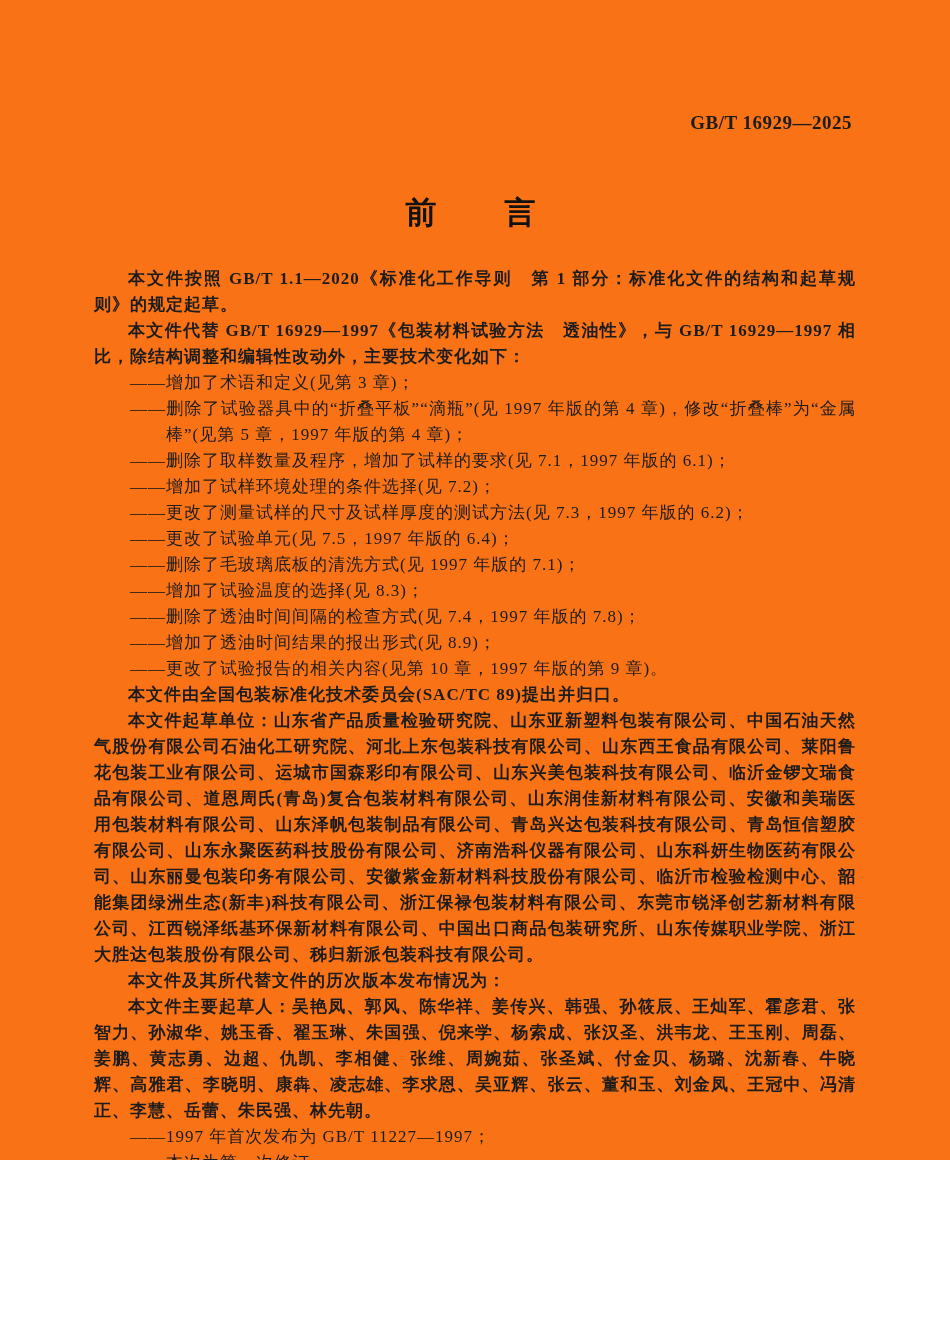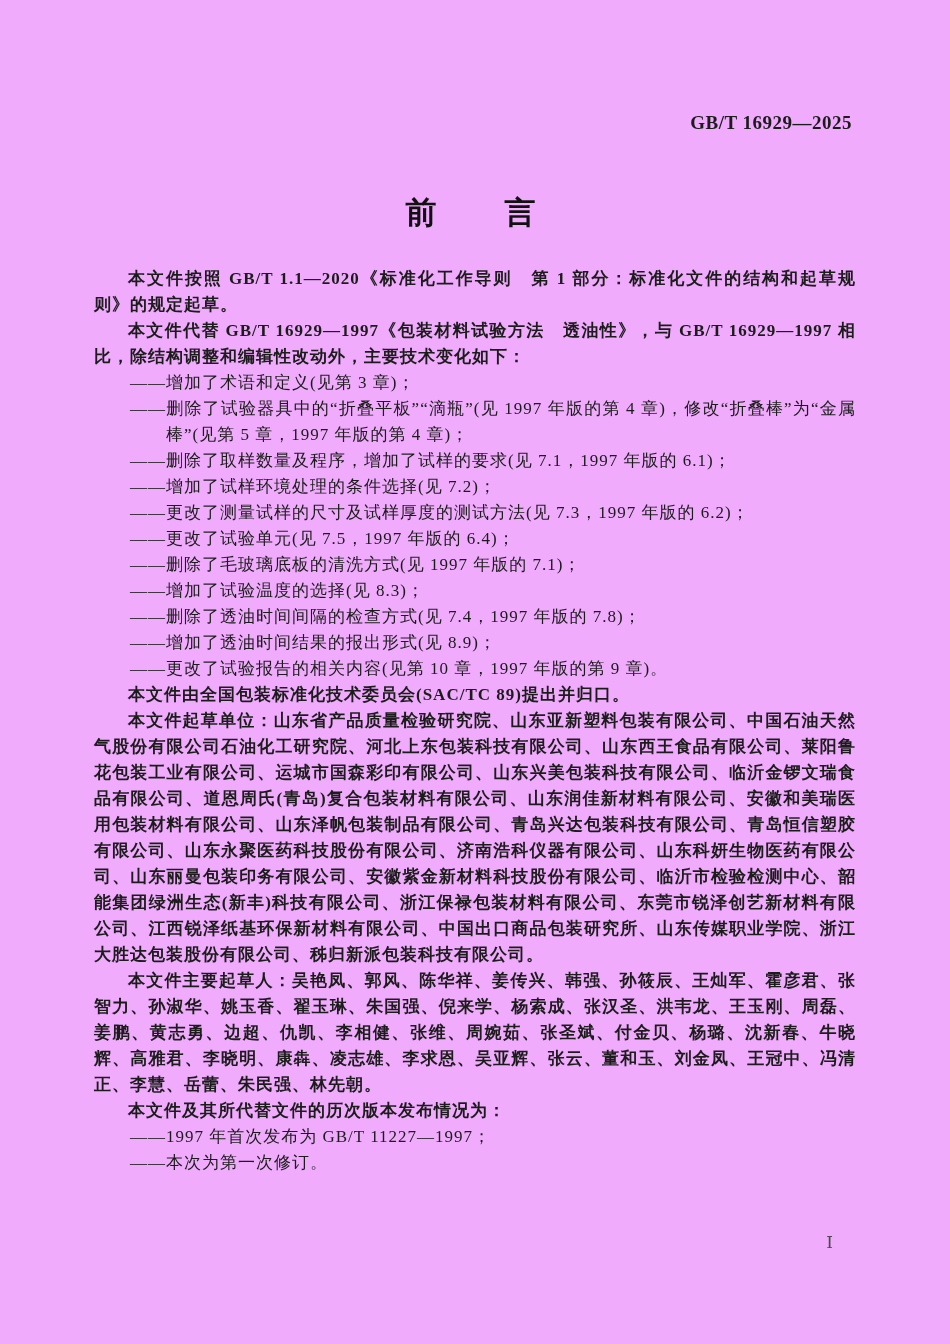--- a/index.html
+++ b/index.html
@@ -3,23 +3,23 @@
 <meta charset="utf-8">
 <style>
   html, body {
     margin: 0;
     padding: 0;
     background: #ffffff;
   }
   .page {
     position: relative;
     width: 950px;
-    height: 1344px;
+    height: 1160px;
     margin: 0 auto;
-    background: #f0abfc;
+    background: #f97316;
     color: #1c1c1c;
     font-family: "Liberation Serif", "DejaVu Serif", serif;
     overflow: hidden;
   }
   .doc-number {
     position: absolute;
     top: 112px;
     right: 98px;
     font-size: 19px;
     font-weight: 700;
@@ -99,23 +99,23 @@
       <li>——增加了试验温度的选择(见 8.3)；</li>
       <li>——删除了透油时间间隔的检查方式(见 7.4，1997 年版的 7.8)；</li>
       <li>——增加了透油时间结果的报出形式(见 8.9)；</li>
       <li>——更改了试验报告的相关内容(见第 10 章，1997 年版的第 9 章)。</li>
     </ul>
 
     <p>本文件由全国包装标准化技术委员会(SAC/TC 89)提出并归口。</p>
 
     <p>本文件起草单位：山东省产品质量检验研究院、山东亚新塑料包装有限公司、中国石油天然气股份有限公司石油化工研究院、河北上东包装科技有限公司、山东西王食品有限公司、莱阳鲁花包装工业有限公司、运城市国森彩印有限公司、山东兴美包装科技有限公司、临沂金锣文瑞食品有限公司、道恩周氏(青岛)复合包装材料有限公司、山东润佳新材料有限公司、安徽和美瑞医用包装材料有限公司、山东泽帆包装制品有限公司、青岛兴达包装科技有限公司、青岛恒信塑胶有限公司、山东永聚医药科技股份有限公司、济南浩科仪器有限公司、山东科妍生物医药有限公司、山东丽曼包装印务有限公司、安徽紫金新材料科技股份有限公司、临沂市检验检测中心、韶能集团绿洲生态(新丰)科技有限公司、浙江保禄包装材料有限公司、东莞市锐泽创艺新材料有限公司、江西锐泽纸基环保新材料有限公司、中国出口商品包装研究所、山东传媒职业学院、浙江大胜达包装股份有限公司、秭归新派包装科技有限公司。</p>
 
+    <p>本文件及其所代替文件的历次版本发布情况为：</p>
+
     <p>本文件主要起草人：吴艳凤、郭风、陈华祥、姜传兴、韩强、孙筱辰、王灿军、霍彦君、张智力、孙淑华、姚玉香、翟玉琳、朱国强、倪来学、杨索成、张汉圣、洪韦龙、王玉刚、周磊、姜鹏、黄志勇、边超、仇凯、李相健、张维、周婉茹、张圣斌、付金贝、杨璐、沈新春、牛晓辉、高雅君、李晓明、康犇、凌志雄、李求恩、吴亚辉、张云、董和玉、刘金凤、王冠中、冯清正、李慧、岳蕾、朱民强、林先朝。</p>
-
-    <p>本文件及其所代替文件的历次版本发布情况为：</p>
 
     <ul>
       <li>——1997 年首次发布为 GB/T 11227—1997；</li>
       <li>——本次为第一次修订。</li>
     </ul>
 
   </div>
 
   <div class="page-number">Ⅰ</div>
 

